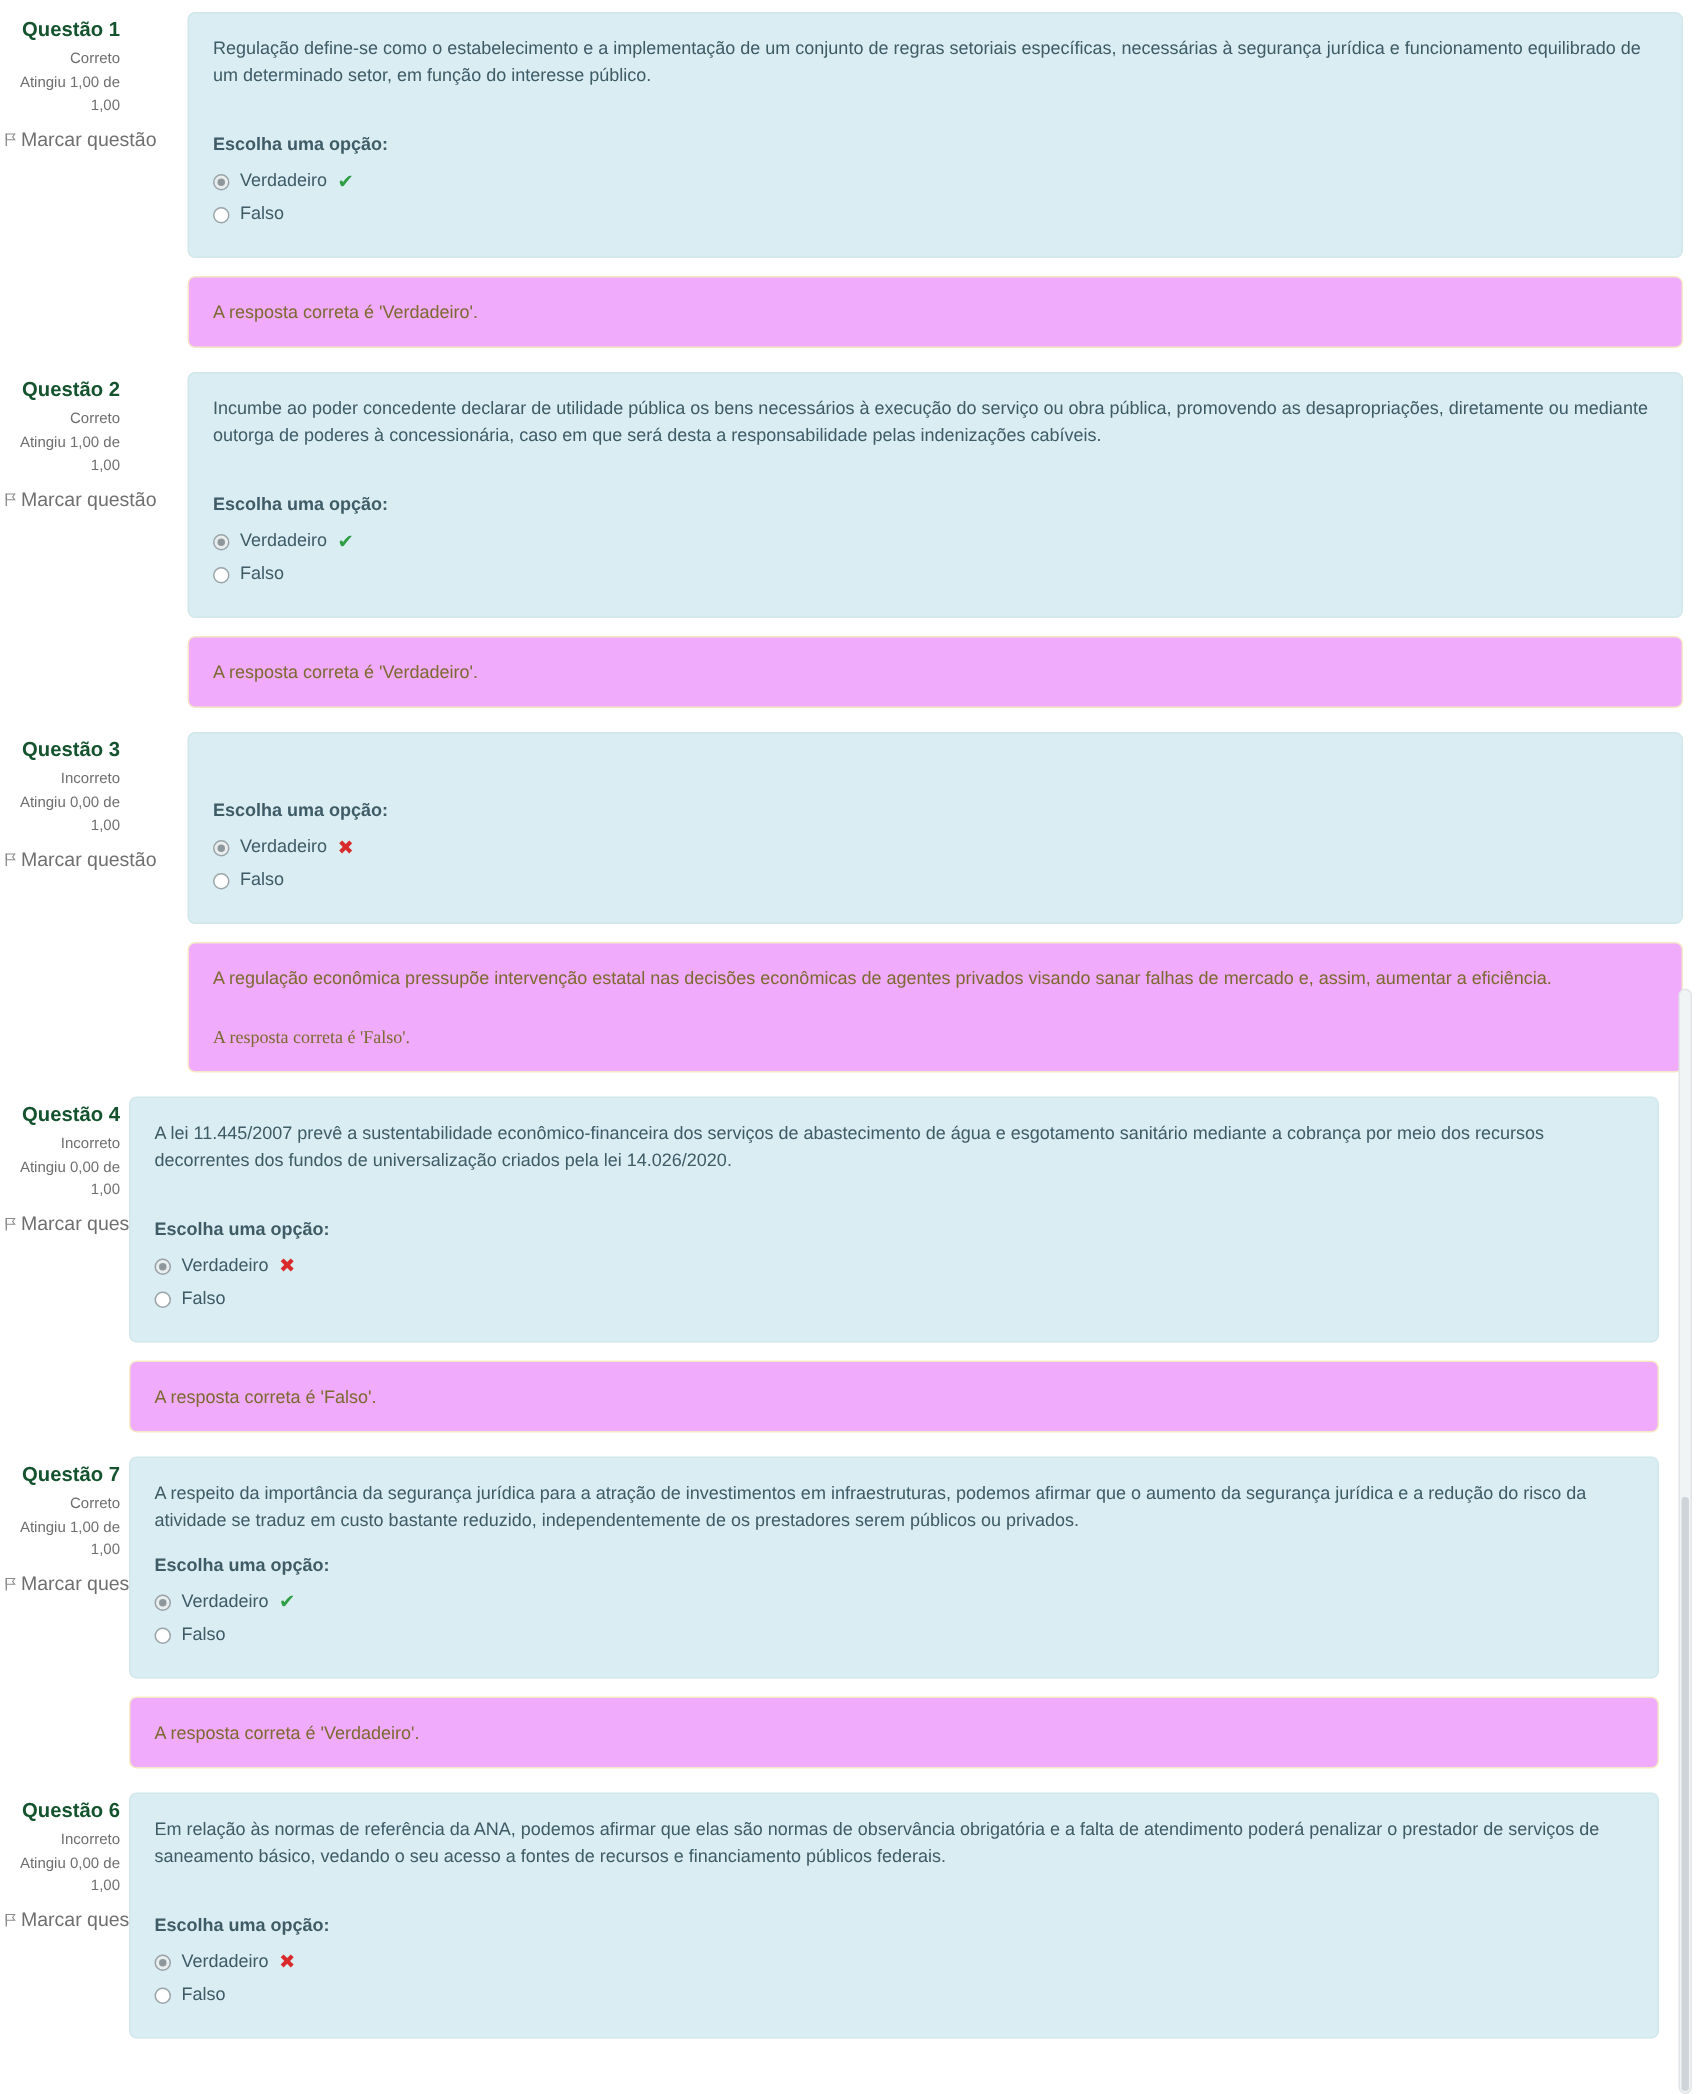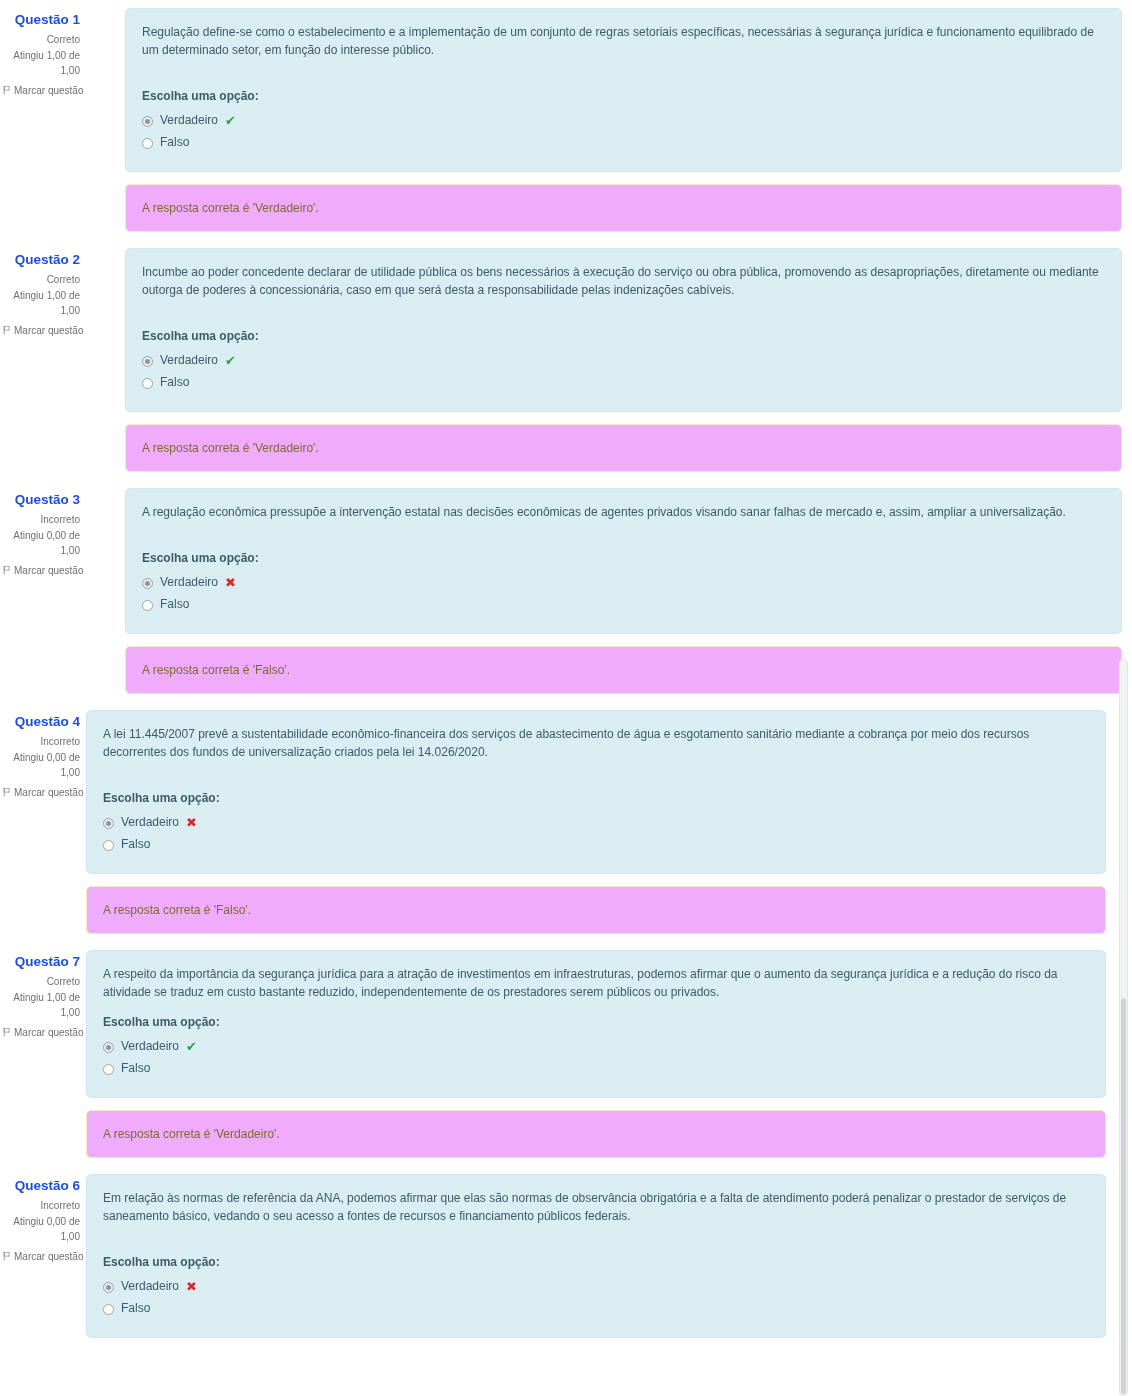--- a/index.html
+++ b/index.html
@@ -8,23 +8,23 @@
     font-family:"Liberation Sans","DejaVu Sans",sans-serif;
     -webkit-font-smoothing:antialiased;
   }
   #quiz{padding-top:8px;}
 
   .qblock{display:flex;align-items:flex-start;margin-bottom:16px;}
 
   
   .qinfo{flex:0 0 86px;width:86px;box-sizing:border-box;text-align:right;
          padding:4px 6px 0 2px;color:#6f6f6f;}
-  .qnum{margin:0 0 4px 0;font-size:13.5px;font-weight:bold;color:#1d4ed8;line-height:1.2;}
+  .qnum{margin:0 0 4px 0;font-size:13.5px;font-weight:bold;color:#14532d;line-height:1.2;}
   .qstate,.qgrade{font-size:10px;line-height:1.55;color:#6f6f6f;}
-  .qflag{font-size:10px;line-height:1.55;color:#6f6f6f;margin-top:4px;cursor:pointer;white-space:nowrap;}
+  .qflag{font-size:13px;line-height:1.55;color:#6f6f6f;margin-top:4px;cursor:pointer;white-space:nowrap;}
   .qflag svg{vertical-align:-1px;margin-right:2px;}
 
   
   .qcontent{flex:1;min-width:0;}
   .narrow .qcontent{max-width:997px;padding-left:39px;}   
   .wide  .qcontent{max-width:1020px;}   
 
   .qbox{
     background:#d9edf2;border:1px solid #d2e7ec;border-radius:5px;
     padding:14px 16px 22px 16px;color:#3e5b66;font-size:12px;
@@ -140,35 +140,35 @@
       <div class="qgrade">Atingiu 0,00 de 1,00</div>
       <div class="qflag">
         <span><svg width="10" height="10" viewBox="0 0 16 16" aria-hidden="true">
               <path d="M3.5 1.5 L3.5 15" stroke="#8a8a8a" stroke-width="1.4" fill="none"></path>
               <path d="M3.5 2.2 H12.5 L10.2 5.2 L12.5 8.2 H3.5 Z" fill="none" stroke="#8a8a8a" stroke-width="1.1"></path>
             </svg></span><span>Marcar questão</span>
       </div>
     </aside>
     <div class="qcontent">
       <div class="qbox">
-        <p class="qtext">A regulação econômica pressupõe a intervenção estatal nas decisões econômicas de agentes privados visando sanar falhas de mercado e, assim, ampliar a universalização.</p>
         <p class="qprompt">Escolha uma opção:</p>
         <div class="opts">
             <label class="opt">
               <span class="radio on"></span>
               <span>Verdadeiro</span>
               <span class="mark cross">✖</span>
             </label>
             <label class="opt">
               <span class="radio"></span>
               <span>Falso</span>
             </label>
           </div>
       </div>
       <div class="fbox">
+          <p class="fline">A regulação econômica pressupõe intervenção estatal nas decisões econômicas de agentes privados visando sanar falhas de mercado e, assim, aumentar a eficiência.</p>
           <p class="fline">A resposta correta é 'Falso'.</p>
         </div>
     </div>
   </section>
 
   <section class="qblock wide">
     <aside class="qinfo">
       <h3 class="qnum">Questão 4</h3>
       <div class="qstate">Incorreto</div>
       <div class="qgrade">Atingiu 0,00 de 1,00</div>

